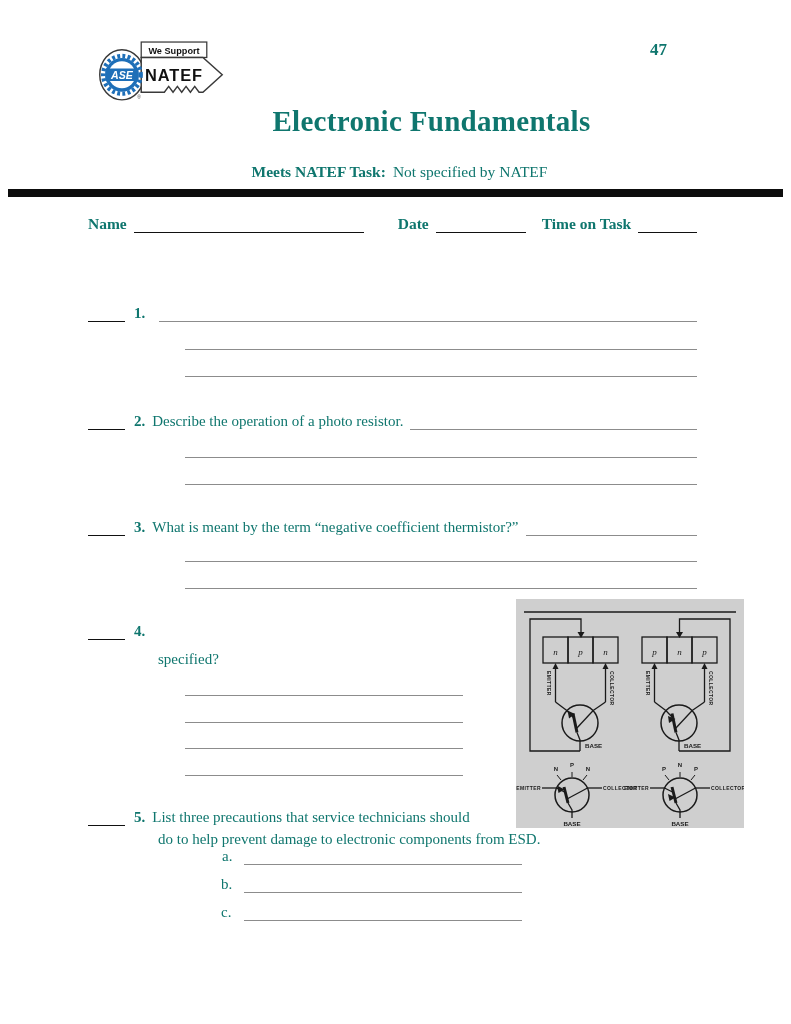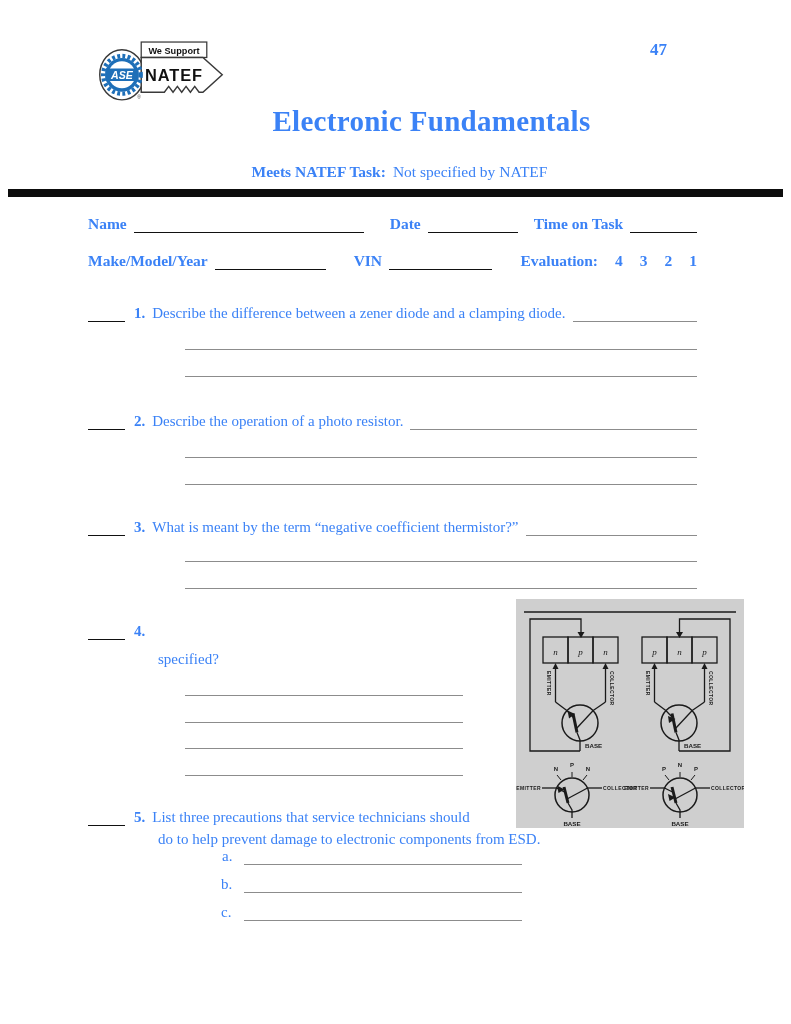--- a/index.html
+++ b/index.html
@@ -1,30 +1,30 @@
 <!DOCTYPE html>
 <html><head>
 <meta charset="utf-8">
 <style>
   html,body{margin:0;padding:0;background:#ffffff;}
   .page{position:relative;width:791px;height:1016px;background:#fff;overflow:hidden;
-        font-family:"Liberation Serif","DejaVu Serif",serif;color:#3b82f6;}
+        font-family:"Liberation Serif","DejaVu Serif",serif;color:#0f766e;}
   .abs{position:absolute;}
   .logo-wrap{left:93px;top:36px;}
   .pagenum{left:650px;top:40px;width:70px;font-weight:bold;font-size:17px;}
   .title{left:0;top:105px;width:791px;text-align:center;font-size:29px;font-weight:bold;letter-spacing:.3px;margin-left:36px;}
   .subtitle{left:0;top:163px;width:791px;text-align:center;font-size:15.5px;}
   .subtitle .lbl{font-weight:bold;margin-right:7px;margin-left:8px;}
   .rule{left:8px;top:189px;width:775px;height:8px;background:#0d0d0d;}
   .formrow{left:88px;width:609px;display:flex;align-items:flex-end;font-weight:bold;font-size:15.5px;white-space:nowrap;}
   .row1{top:215px;align-items:flex-end;}  .row2{top:252px;}
   .blank{display:inline-block;border-bottom:1.8px solid #111;height:15px;margin-left:7px;}
   .b-name{width:230px;} .b-date{width:90px;margin-right:2px;} .b-time{flex:1;}
   .b-make{width:118px;} .b-vin{width:110px;}
-  .m26{margin-left:26px;} .m12{margin-left:14px;} .m28{margin-left:28px;}
+  .m26{margin-left:34px;} .m12{margin-left:14px;} .m28{margin-left:28px;}
   .evalnum{margin-left:17px;}
   .qrow{position:absolute;left:88px;width:609px;display:flex;align-items:flex-end;font-size:15px;white-space:nowrap;}
   .score{width:37px;border-bottom:1.8px solid #111;height:15px;flex:none;}
   .qnum{font-weight:bold;margin-left:9px;margin-right:7px;}
   .tail{flex:1;border-bottom:1.3px solid #8c8c8c;height:15px;margin-left:7px;}
   .qcont{position:absolute;left:158px;font-size:15px;white-space:nowrap;}
   .aline{position:absolute;height:0;border-bottom:1.3px solid #8c8c8c;}
   .ilbl{position:absolute;font-size:15px;}
   .diagram-box{left:516px;top:599px;width:228px;height:229px;}
   .dlbl{font:bold 6.2px "Liberation Sans",sans-serif;fill:#1a1a1a;}
@@ -66,36 +66,24 @@
   <div class="abs rule"></div>
 
   <div class="abs formrow row1">
     <span>Name</span>
     <span class="blank b-name"></span>
     <span class="m26">Date</span>
     <span class="blank b-date"></span>
     <span class="m12">Time on Task</span>
     <span class="blank b-time"></span>
   </div>
-  <div class="abs formrow row2">
-    <span>Make/Model/Year</span>
-    <span class="blank b-make"></span>
-    <span class="m28">VIN</span>
-    <span class="blank b-vin"></span>
-    <span class="m28">Evaluation:</span>
-    <span class="evalnum">4</span>
-    <span class="evalnum">3</span>
-    <span class="evalnum">2</span>
-    <span class="evalnum">1</span>
-  </div>
 
   <div class="qrow" style="top:305px;">
     <span class="score"></span>
     <span class="qnum">1.</span>
-    <span>Describe the difference between a zener diode and a clamping diode.</span>
     <span class="tail"></span>
   </div>
   <div class="aline" style="left:185px;top:349px;width:512px;"></div>
   <div class="aline" style="left:185px;top:376px;width:512px;"></div>
 
   <div class="qrow" style="top:413px;">
     <span class="score"></span>
     <span class="qnum">2.</span>
     <span>Describe the operation of a photo resistor.</span>
     <span class="tail"></span>

